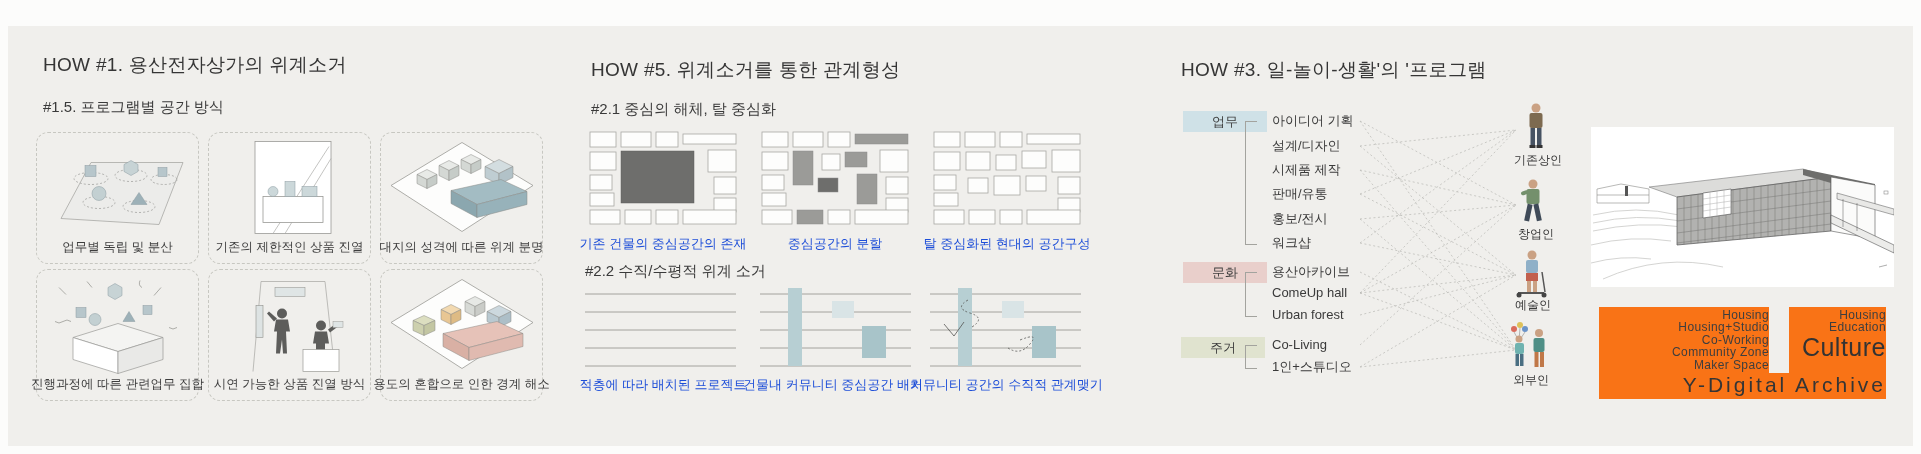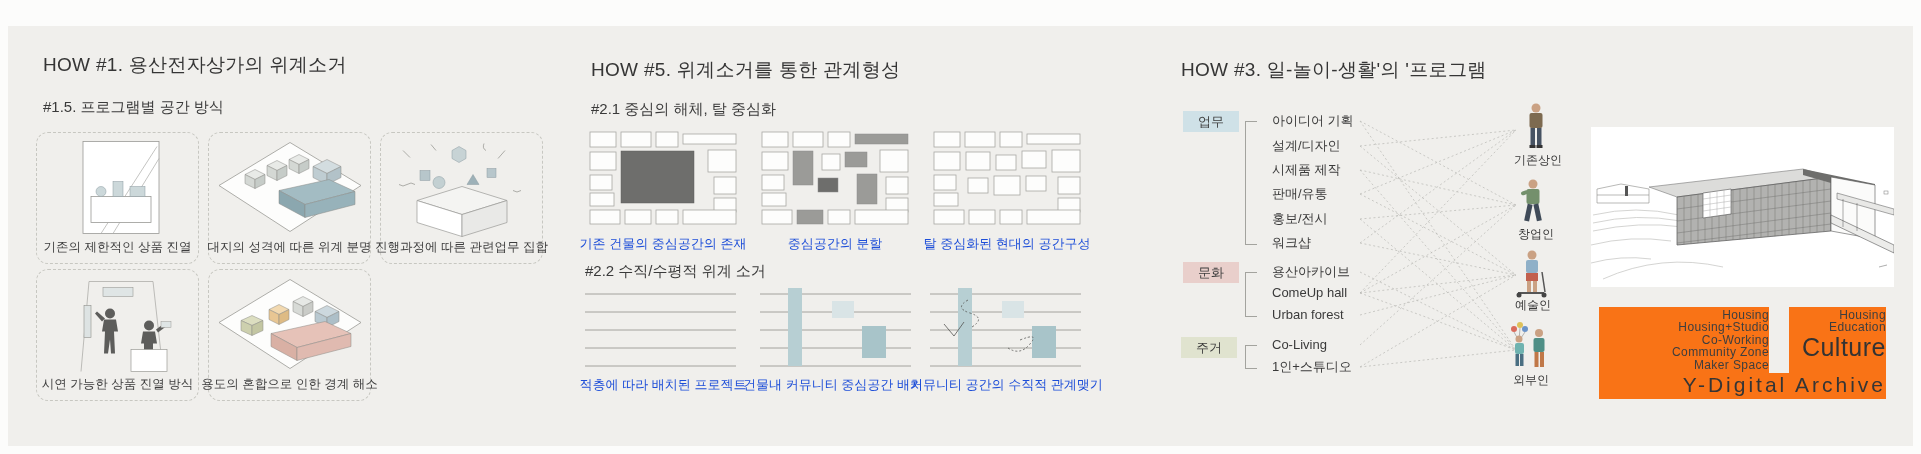--- a/index.html
+++ b/index.html
@@ -13,21 +13,21 @@
           grid-template-columns:repeat(3,163px);grid-auto-rows:132px;gap:5px 9px;}
   .s1cell{border:1px dashed #c7c7c1;border-radius:12px;display:flex;flex-direction:column;
           align-items:center;justify-content:flex-end;padding:5px 2px 7px;overflow:visible;}
   .s1cell svg{flex:1;width:150px;}
   .cap{font-size:12.5px;color:#3d3d3d;white-space:nowrap;text-align:center;}
   
   .d21{position:absolute;top:104px;width:150px;height:96px;}
   .d22{position:absolute;top:262px;width:155px;height:84px;}
   .cap2{position:absolute;font-size:13px;color:#1d4ed8;white-space:nowrap;text-align:center;width:190px;}
   
-  .badge{position:absolute;font-size:13px;color:#3c3c3c;padding:3px 15px;line-height:15px;}
+  .badge{position:absolute;font-size:13px;color:#3c3c3c;padding:3px 29px;line-height:15px;}
   .bracket{position:absolute;width:11px;border-left:1px solid #a3a39e;border-top:1px solid #a3a39e;
            border-bottom:1px solid #a3a39e;}
   .item{position:absolute;left:1264px;font-size:13px;color:#3a3a3a;white-space:nowrap;line-height:17px;}
   .persona-label{position:absolute;width:70px;text-align:center;font-size:12px;color:#3a3a3a;}
   .persona-icon{position:absolute;}
   .sketch{position:absolute;left:1583px;top:101px;width:303px;height:160px;background:#ffffff;}
   .gray-block{position:absolute;background:#f97316;color:#3e3e3e;text-align:right;}
   .gb-line{font-size:12px;line-height:12.4px;letter-spacing:.4px;}
   .gb-big{font-size:25px;line-height:26px;letter-spacing:.5px;color:#333;}
   .banner{font-size:21px;letter-spacing:3px;line-height:24px;color:#353535;}
@@ -37,20 +37,36 @@
 <body>
 
 <div id="stage">
  <div id="board">
 
   <div class="sec-title" style="left:35px;top:26px">HOW #1. 용산전자상가의 위계소거</div>
   <div class="sec-sub" style="left:35px;top:72px">#1.5. 프로그램별 공간 방식</div>
 
   <div class="s1grid">
 
+    <div class="s1cell">
+      <svg viewBox="0 0 150 100">
+        <polygon points="18,80 48,24 140,24 116,86" fill="#ececea" stroke="#a8a8a4" stroke-width="0.8"></polygon>
+        <ellipse cx="48" cy="40" rx="17" ry="6" fill="none" stroke="#9a9a96" stroke-width=".7" stroke-dasharray="2,2"></ellipse>
+        <rect x="42" y="27" width="11" height="11" fill="#b7c6cb" stroke="#8b9aa0" stroke-width=".5"></rect>
+        <ellipse cx="88" cy="37" rx="16" ry="6" fill="none" stroke="#9a9a96" stroke-width=".7" stroke-dasharray="2,2"></ellipse>
+        <polygon points="88,22 95,26 95,33 88,37 81,33 81,26" fill="#c7d3d5" stroke="#8b9aa0" stroke-width=".5"></polygon>
+        <ellipse cx="121" cy="41" rx="13" ry="5" fill="none" stroke="#9a9a96" stroke-width=".7" stroke-dasharray="2,2"></ellipse>
+        <rect x="115" y="29" width="9" height="9" fill="#b7c6cb" stroke="#8b9aa0" stroke-width=".5"></rect>
+        <ellipse cx="56" cy="64" rx="16" ry="6" fill="none" stroke="#9a9a96" stroke-width=".7" stroke-dasharray="2,2"></ellipse>
+        <circle cx="56" cy="55" r="7" fill="#c3d0d2" stroke="#8b9aa0" stroke-width=".5"></circle>
+        <ellipse cx="96" cy="68" rx="16" ry="6" fill="none" stroke="#9a9a96" stroke-width=".7" stroke-dasharray="2,2"></ellipse>
+        <polygon points="96,54 104,66 88,66" fill="#9db1b8" stroke="#8b9aa0" stroke-width=".5"></polygon>
+      </svg>
+      <div class="cap">업무별 독립 및 분산</div>
+    </div>
 
     <div class="s1cell">
       <svg viewBox="0 0 150 100">
         <rect x="40" y="3" width="76" height="92" fill="#ffffff" stroke="#9a9a96" stroke-width=".8"></rect>
         <line x1="114" y1="8" x2="58" y2="95" stroke="#ababa7" stroke-width=".7"></line>
         <line x1="116" y1="20" x2="70" y2="95" stroke="#ababa7" stroke-width=".7"></line>
         <rect x="48" y="58" width="60" height="26" fill="#ffffff" stroke="#9a9a96" stroke-width=".8"></rect>
         <circle cx="58" cy="53" r="5" fill="#ccd8da" stroke="#8b9aa0" stroke-width=".5"></circle>
         <rect x="70" y="43" width="10" height="15" fill="#ccd8da" stroke="#8b9aa0" stroke-width=".5"></rect>
         <rect x="87" y="48" width="15" height="10" fill="#ccd8da" stroke="#8b9aa0" stroke-width=".5"></rect>

